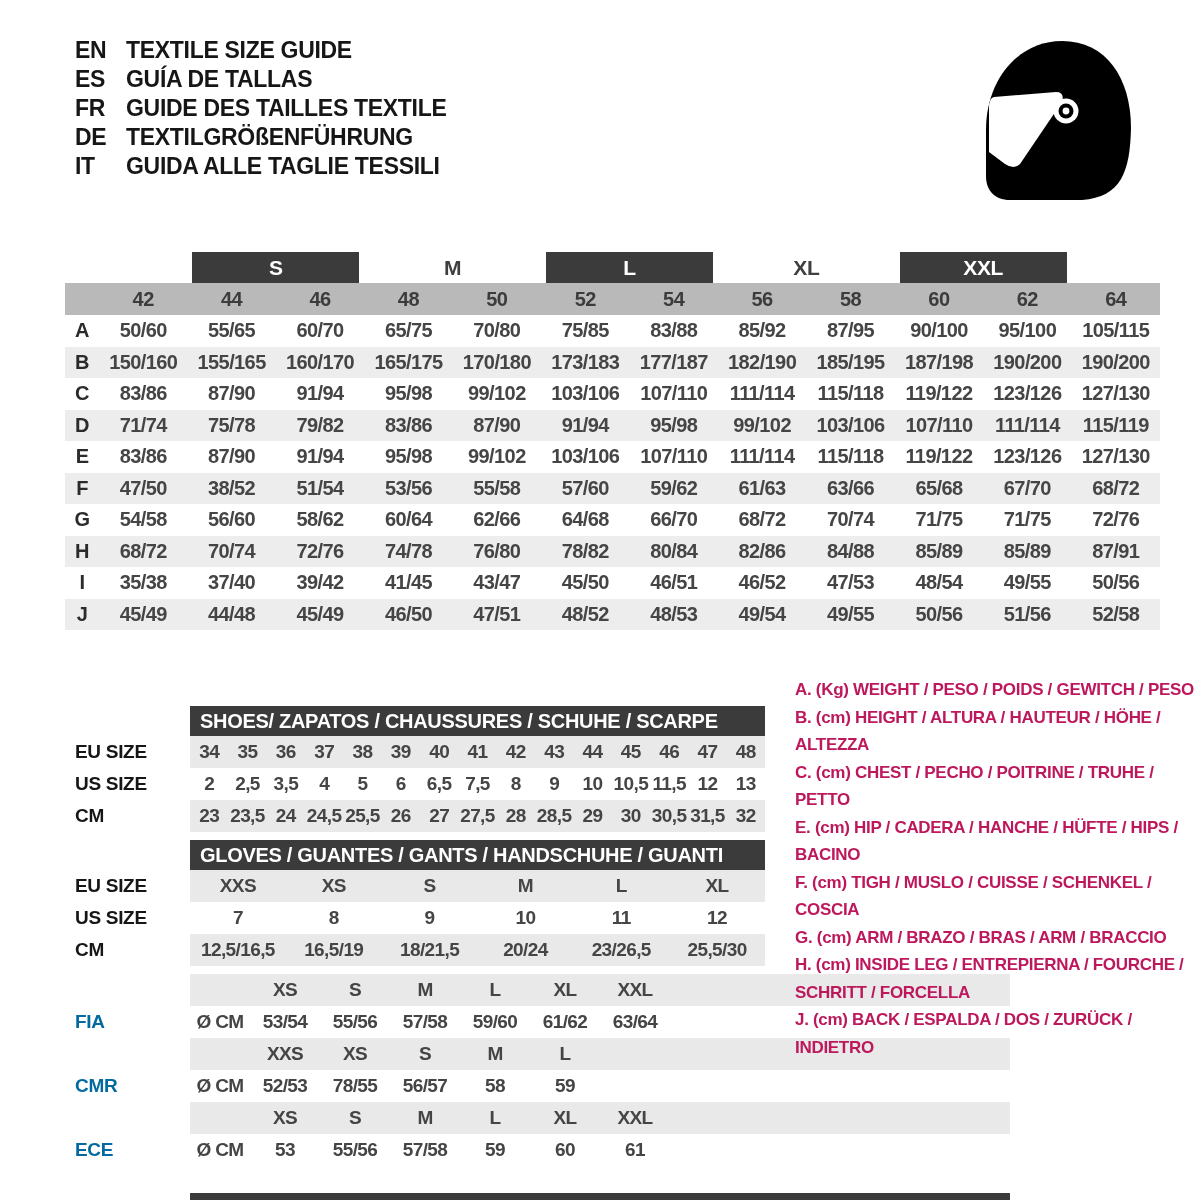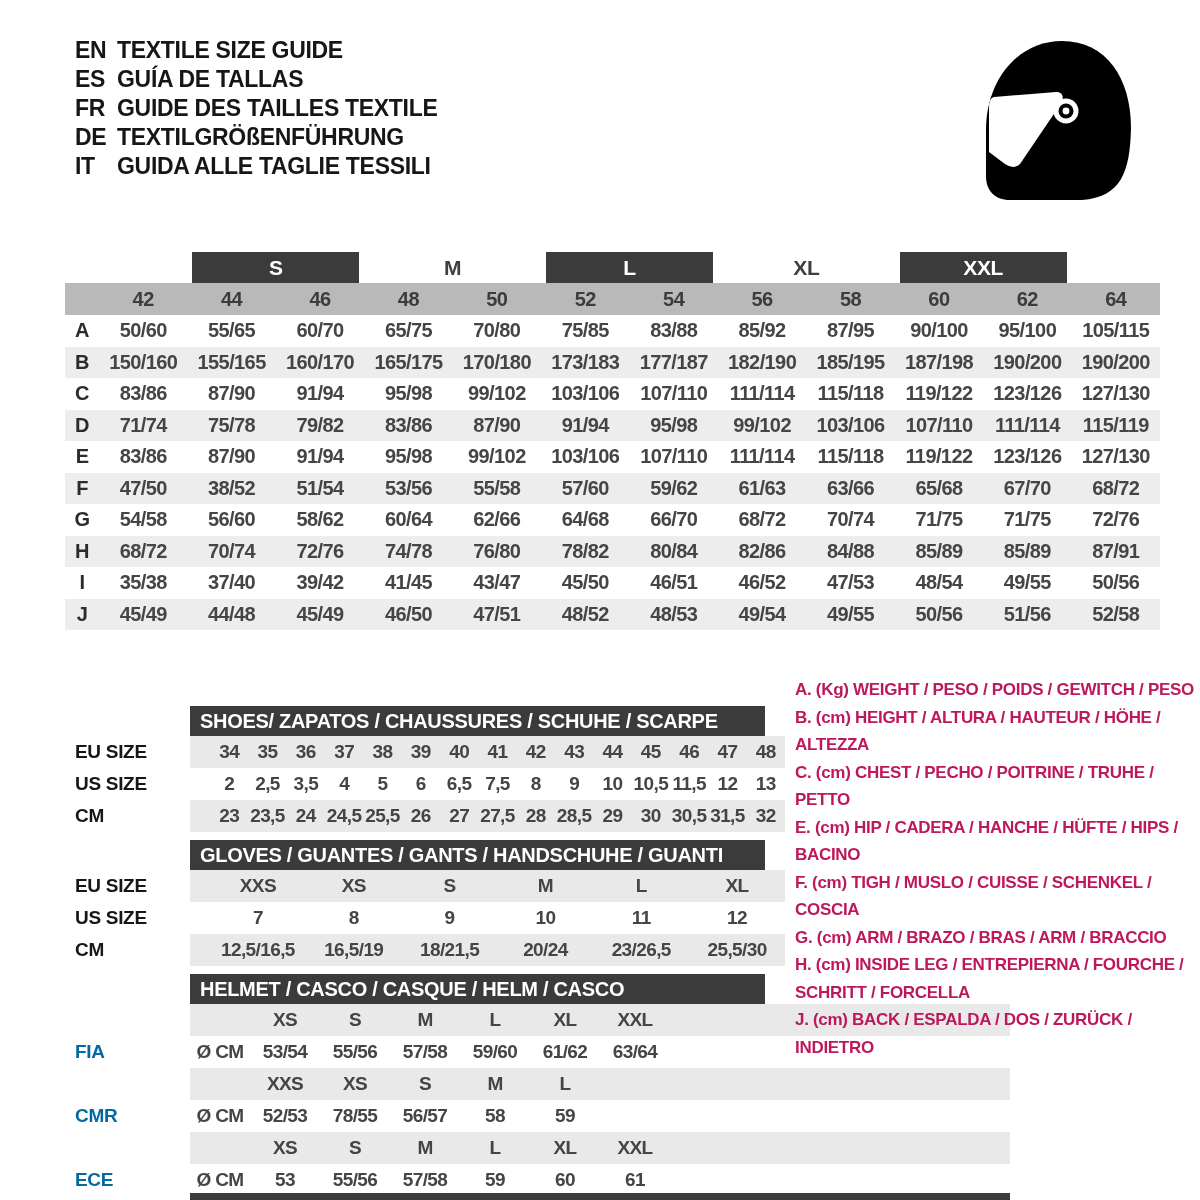--- a/index.html
+++ b/index.html
@@ -5,21 +5,21 @@
   html,body{margin:0;padding:0;background:#fff;}
   .canvas{
     position:relative;width:1200px;height:1200px;background:#ffffff;overflow:hidden;
     font-family:"Liberation Sans",sans-serif;font-stretch:condensed;
     -webkit-font-smoothing:antialiased;color:#3f3f3f;
   }
   .contents{display:contents;}
 
   
   .lang-block{position:absolute;left:75px;top:36px;}
-  .lang-row{display:flex;line-height:29px;font-weight:700;font-size:23px;color:#161616;letter-spacing:-0.3px;}
+  .lang-row{display:flex;line-height:29px;font-weight:700;font-size:23px;color:#161616;letter-spacing:-0.3px;gap:9px;}
   .lang-code{width:42px;flex:0 0 42px;}
 
   
   .helmet-logo{position:absolute;left:982px;top:40px;width:151px;height:165px;}
   .helmet-logo svg{display:block;width:100%;height:100%;}
 
   
   .size-groups{position:absolute;left:65px;top:252px;width:1095px;height:31px;
     display:grid;grid-template-columns:34px repeat(12,1fr);}
   .sg{font-size:21px;font-weight:700;text-align:center;line-height:31px;letter-spacing:-0.3px;color:#3f3f3f;}
@@ -35,21 +35,21 @@
   .row{height:31.5px;display:grid;grid-template-columns:34px repeat(12,1fr);}
   .row:nth-child(even){background:#ededed;}
   .row .cell{font-size:20px;font-weight:700;text-align:center;line-height:31.5px;letter-spacing:-0.6px;color:#454545;white-space:nowrap;}
   .row .letter{color:#2b2b2b;}
 
   
   .section{position:absolute;left:190px;margin-top:28px;}
   .sec-title{width:575px;height:30px;background:#3b3b3b;color:#ffffff;
     font-size:20px;font-weight:700;line-height:30px;padding-left:10px;box-sizing:border-box;
     letter-spacing:-0.3px;white-space:nowrap;}
-  .srow{position:relative;height:32px;display:grid;width:575px;padding-left:20px;}
+  .srow{position:relative;height:32px;display:grid;width:575px;}
   .cols15{grid-template-columns:repeat(15,1fr);}
   .cols6{grid-template-columns:repeat(6,1fr);}
   .srow .cell{font-size:19px;font-weight:700;text-align:center;line-height:32px;letter-spacing:-0.6px;color:#454545;white-space:nowrap;}
   .srows > .srow:nth-child(odd){background:#e9e9e9;}
   .slabel{position:absolute;left:-115px;width:110px;line-height:32px;font-size:19px;font-weight:700;color:#161616;letter-spacing:-0.3px;}
 
   .shoes{top:678px;} .gloves{top:812px;} .helmetsec{top:946px;}
 
   .hrow{position:relative;width:820px;height:32px;display:grid;
     grid-template-columns:60px repeat(6,70px) 1fr;}
@@ -226,21 +226,20 @@
         <div class="srow cols6">
         <div class="slabel">CM</div>
         <div class="contents">
           
         <div class="cell">12,5/16,5</div><div class="cell">16,5/19</div><div class="cell">18/21,5</div><div class="cell">20/24</div><div class="cell">23/26,5</div><div class="cell">25,5/30</div></div>
       </div>
       </div>
   </div>
 
   <div class="section helmetsec">
-    <div class="sec-title">HELMET / CASCO / CASQUE / HELM / CASCO</div>
     <div>
 
     <div class="hgroup">
         <div class="hrow hsizes">
           <div class="cell"></div>
           <div class="contents">
             
           <div class="cell">XS</div><div class="cell">S</div><div class="cell">M</div><div class="cell">L</div><div class="cell">XL</div><div class="cell">XXL</div></div>
         </div>
         <div class="hrow hvals">

